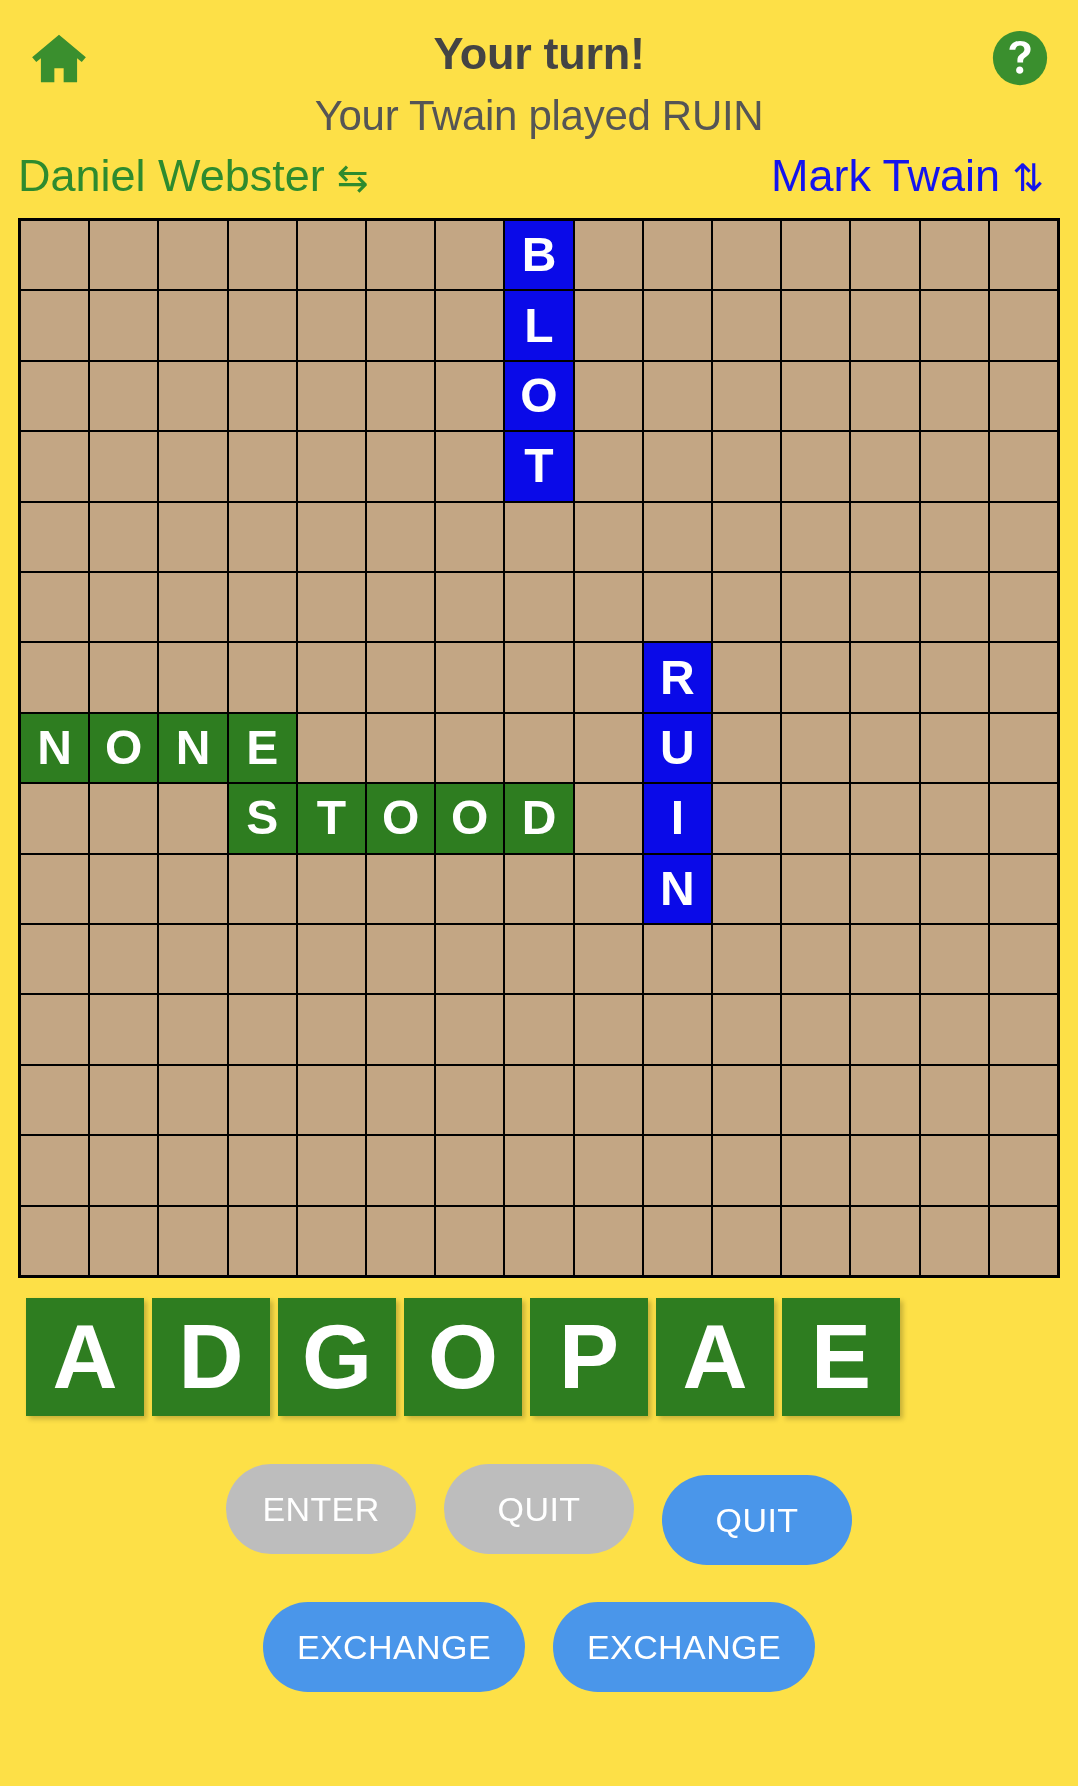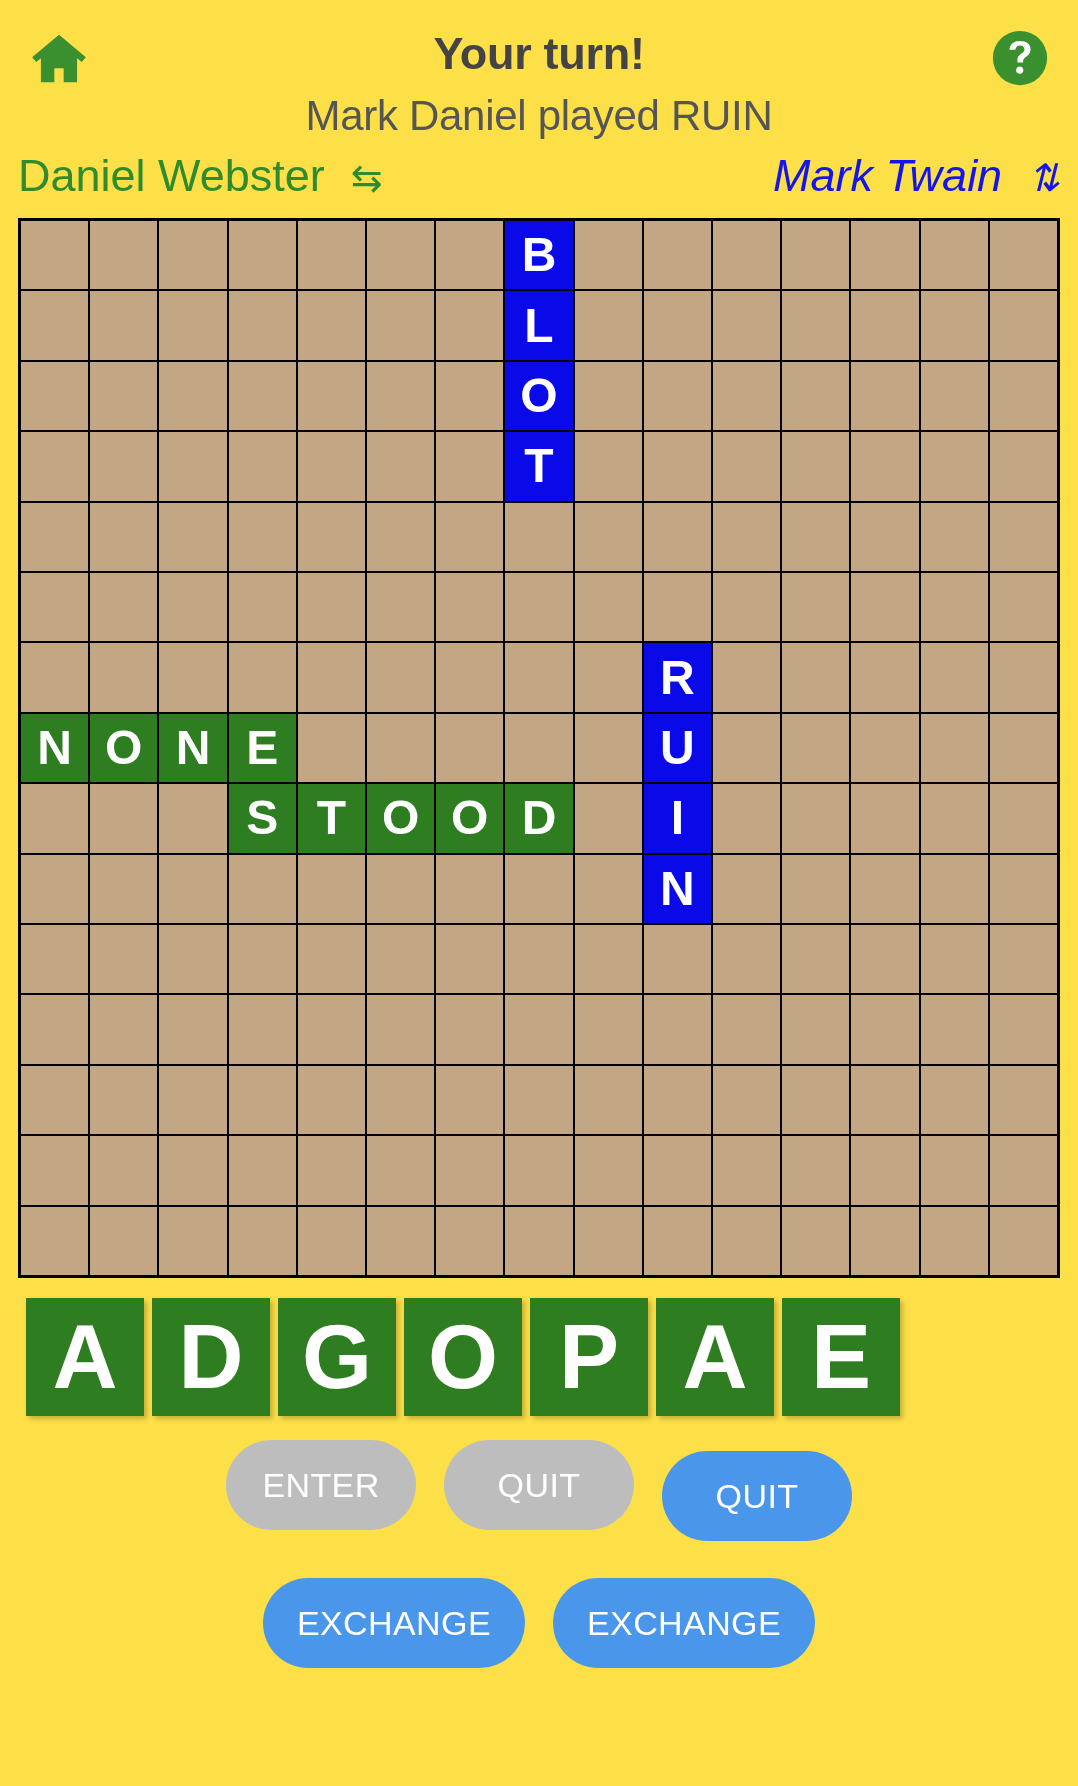--- a/index.html
+++ b/index.html
@@ -73,24 +73,24 @@
     flex: 0 0 auto;
     padding: 0 18px;
   }
   .player {
     position: absolute;
     top: 0;
     font-size: 45px;
     white-space: nowrap;
     display: flex;
     align-items: baseline;
-    gap: 26px;
+    gap: 12px;
   }
   .player.left { left: 18px; color: #2e8b2e; }
-  .player.right { right: 18px; color: #1414ee; font-style: italic; }
+  .player.right { right: 34px; color: #1414ee; }
   .player .dir-icon {
     font-size: 38px;
     line-height: 1;
   }
 
   
   .board-wrap {
     flex: 0 0 auto;
     padding: 0 18px;
   }
@@ -139,21 +139,21 @@
     display: flex;
     align-items: center;
     justify-content: center;
     line-height: 1;
     box-shadow: 3px 3px 5px rgba(0,0,0,0.22);
   }
 
   
   .buttons {
     flex: 1 1 auto;
-    padding-top: 24px;
+    padding-top: 48px;
   }
   .btn-row {
     display: flex;
     justify-content: center;
     gap: 28px;
     margin-bottom: 26px;
   }
   .btn {
     height: 90px;
     min-width: 190px;
@@ -177,21 +177,21 @@
 
 <div class="app">
 
   <div class="header">
     <div class="home-icon">
       <svg width="62" height="62" viewBox="0 0 24 24" aria-hidden="true">
         <path fill="#3a8f2e" d="M12 2.6 1.6 11.3l1.6 1.9L5 11.7V21h5.2v-5.4h3.6V21H19v-9.3l1.8 1.5 1.6-1.9L12 2.6z"></path>
       </svg>
     </div>
     <div class="turn-title">Your turn!</div>
-    <div class="last-move">Mark Daniel played RUIN</div>
+    <div class="last-move">Your Twain played RUIN</div>
     <div class="help-icon">
       <svg width="62" height="62" viewBox="0 0 24 24" aria-hidden="true">
         <circle cx="12" cy="12" r="10.5" fill="#3a8f2e"></circle>
         <path fill="#ffffff" d="M12 5.4c-2.3 0-3.9 1.3-4.1 3.4h2.3c.1-1 .8-1.6 1.8-1.6 1 0 1.7.6 1.7 1.4 0 .7-.3 1.1-1.3 1.8-1.1.8-1.5 1.5-1.4 2.8v.5h2.2v-.4c0-.8.3-1.2 1.3-1.9 1.1-.8 1.6-1.6 1.6-2.9 0-1.9-1.6-3.1-4.1-3.1zm-.1 9.9c-.8 0-1.4.6-1.4 1.4 0 .8.6 1.4 1.4 1.4.8 0 1.4-.6 1.4-1.4 0-.8-.6-1.4-1.4-1.4z"></path>
       </svg>
     </div>
   </div>
 
   <div class="players">
     <div class="player left">

